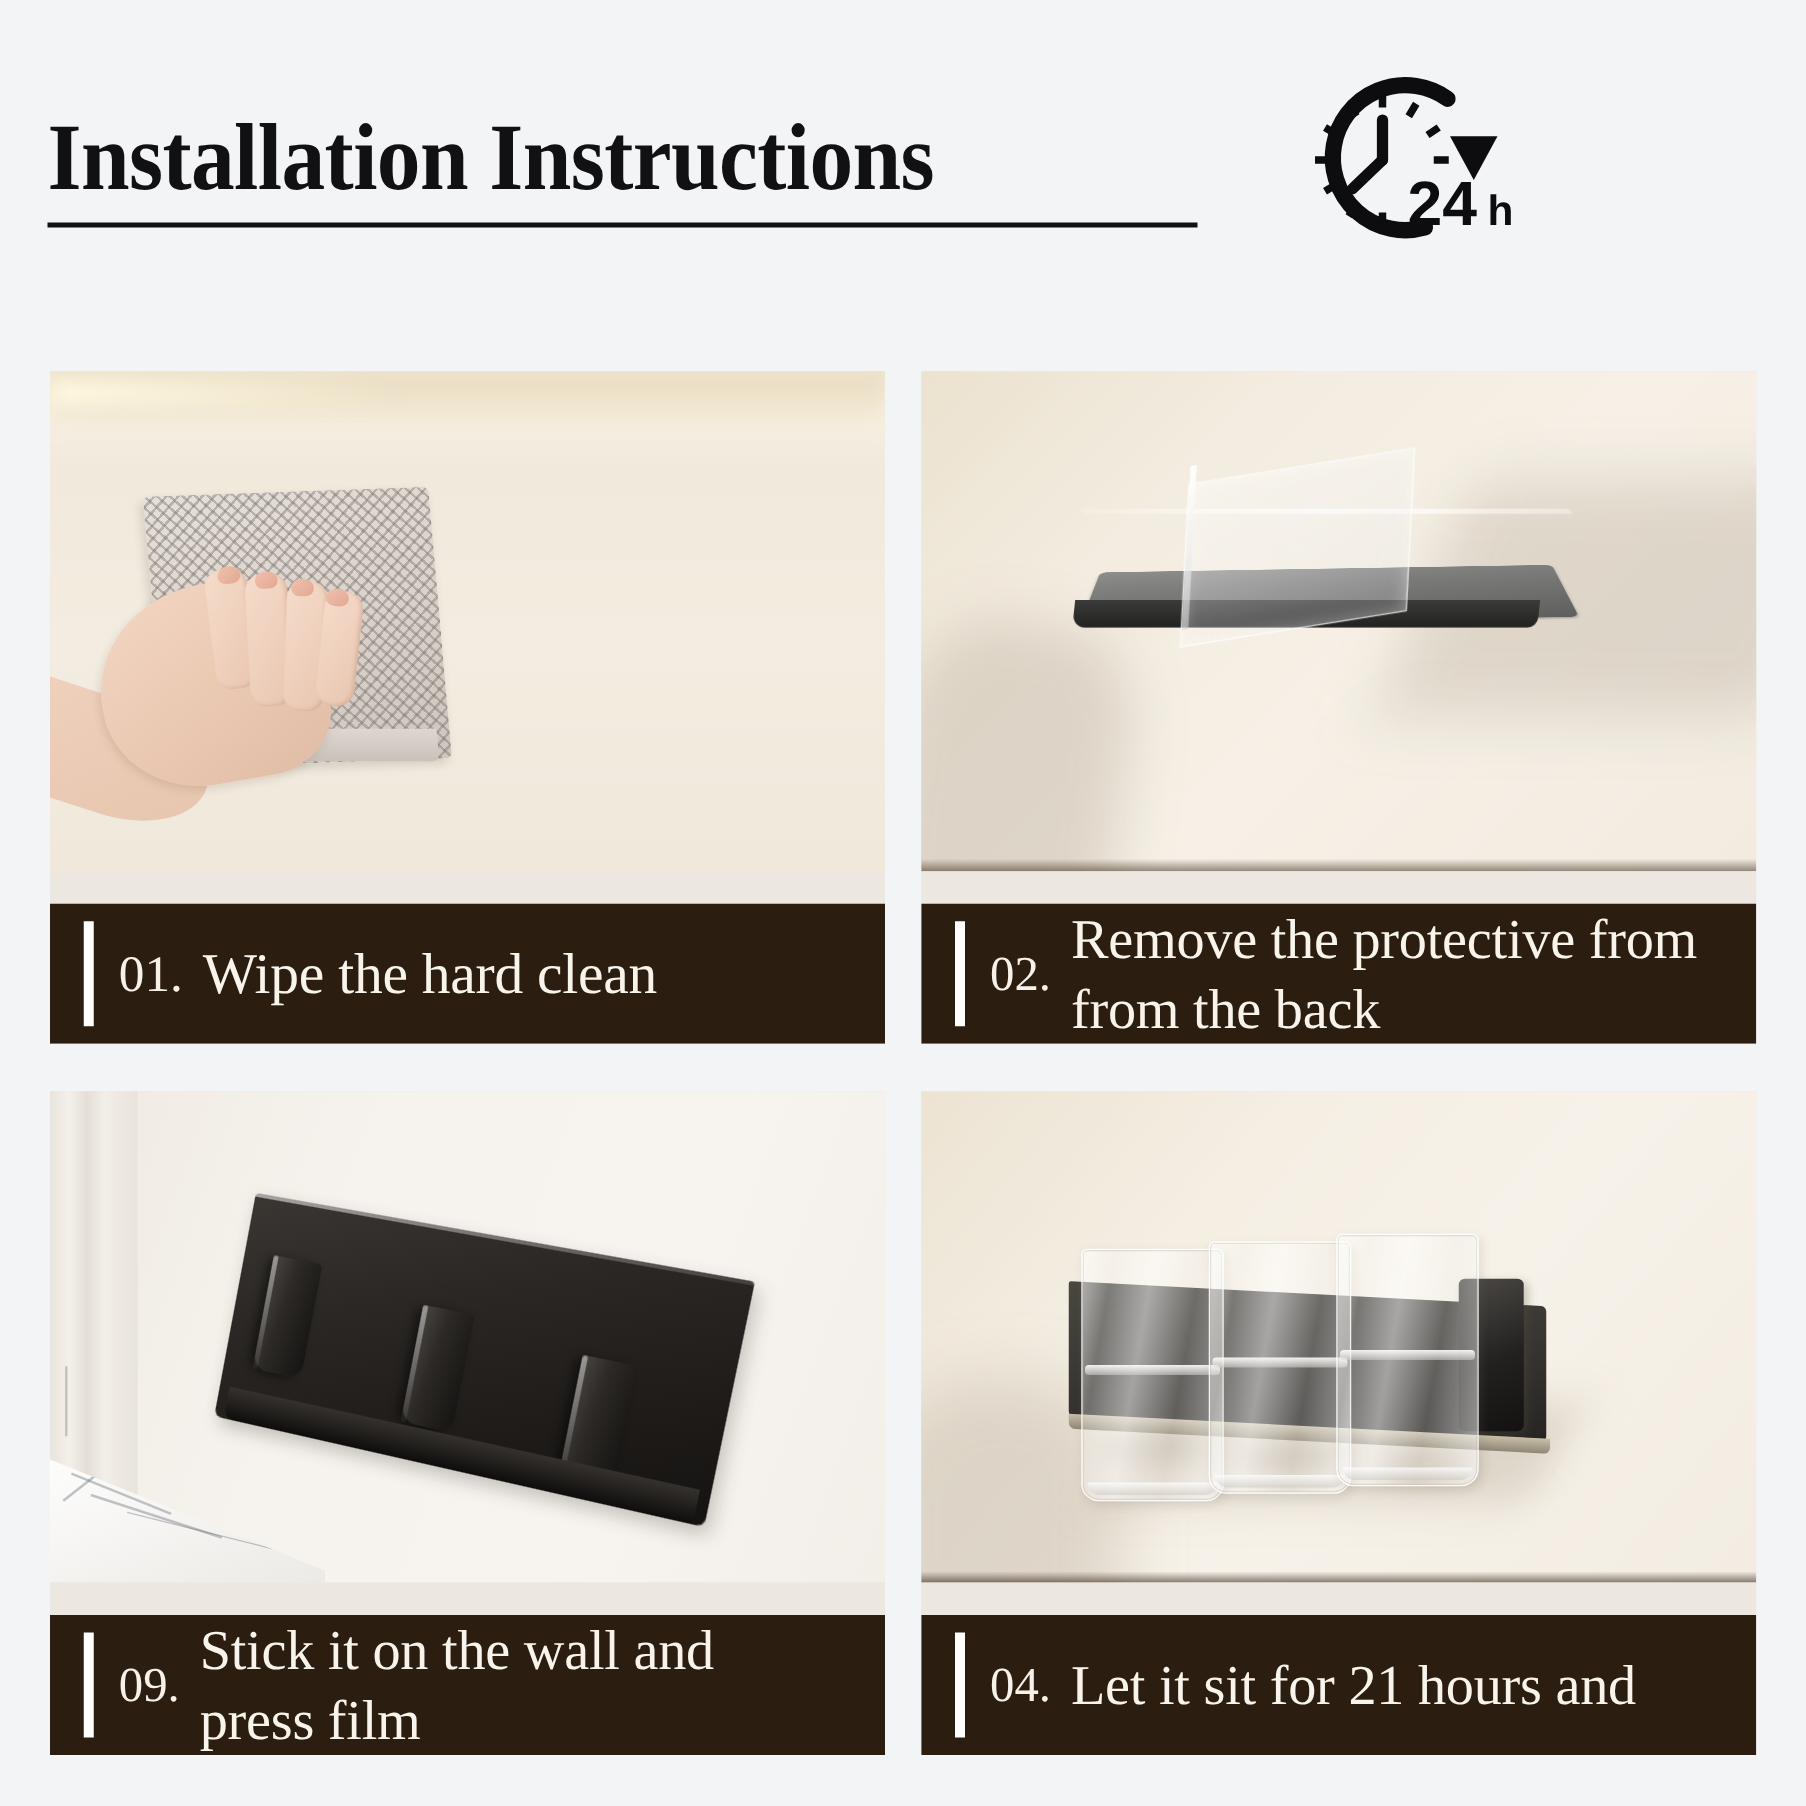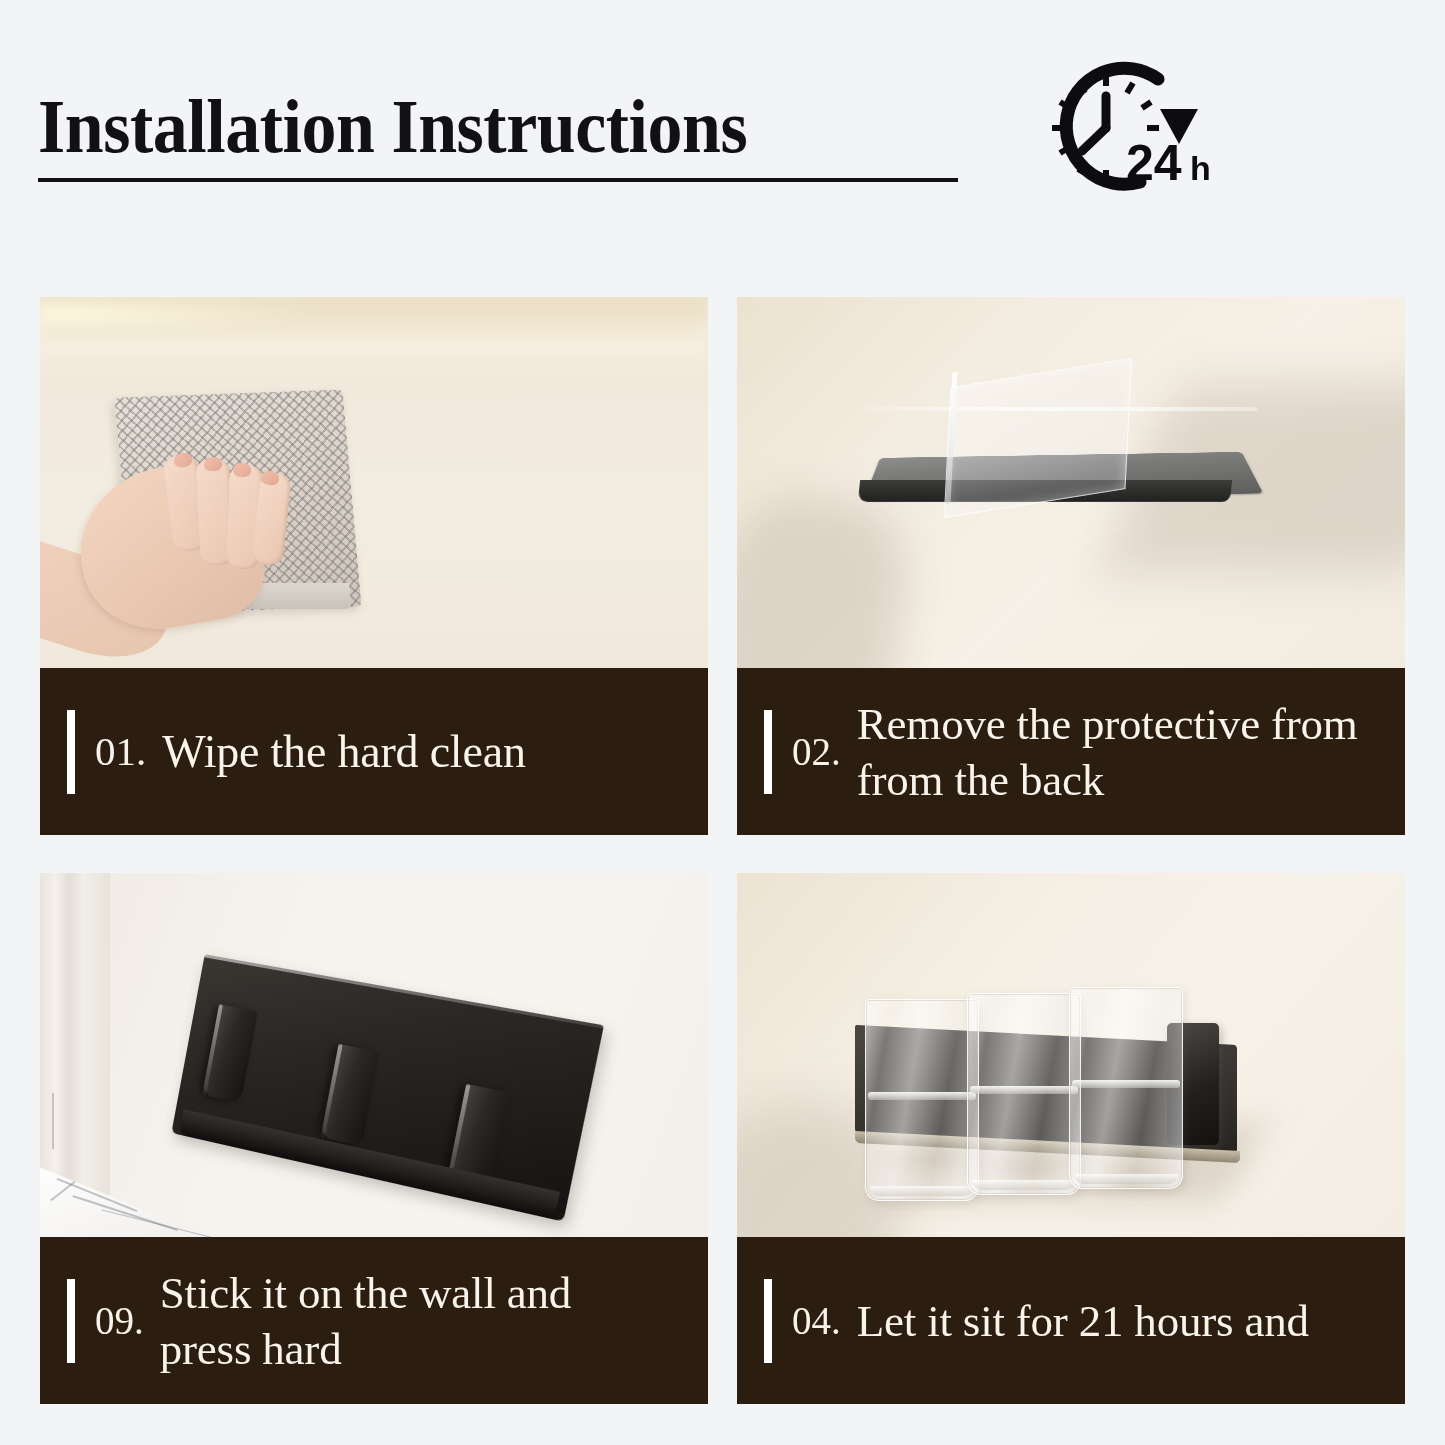--- a/index.html
+++ b/index.html
@@ -64,21 +64,21 @@
     left:0; top:0; right:0;
     height:400px;
     overflow:hidden;
   }
   .card.row2 .photo{height:393px;}
 
   
   .caption{
     position:absolute;
     left:0; right:0; bottom:0;
-    height:167px;
+    height:112px;
     background:#2b1d10;
     display:flex;
     align-items:center;
   }
   .accent-bar{
     width:8px; height:84px;
     background:#ffffff;
     margin-left:27px;
     flex:0 0 auto;
   }
@@ -489,21 +489,21 @@
         </div>
         <div class="p3-lip"></div>
       </div>
     </div>
 
     <div class="caption">
       <div class="accent-bar"></div>
       <div class="cap-num">09.</div>
       <div class="cap-text">
         <div>Stick it on the wall and</div>
-        <div>press hard</div>
+        <div>press film</div>
       </div>
     </div>
   </div>
 
   <div class="card row2">
     <div class="photo">
       <div class="p4-wall"></div>
       <div class="p4-shadow-corner"></div>
       <div class="p4-shadow-cast"></div>
 

